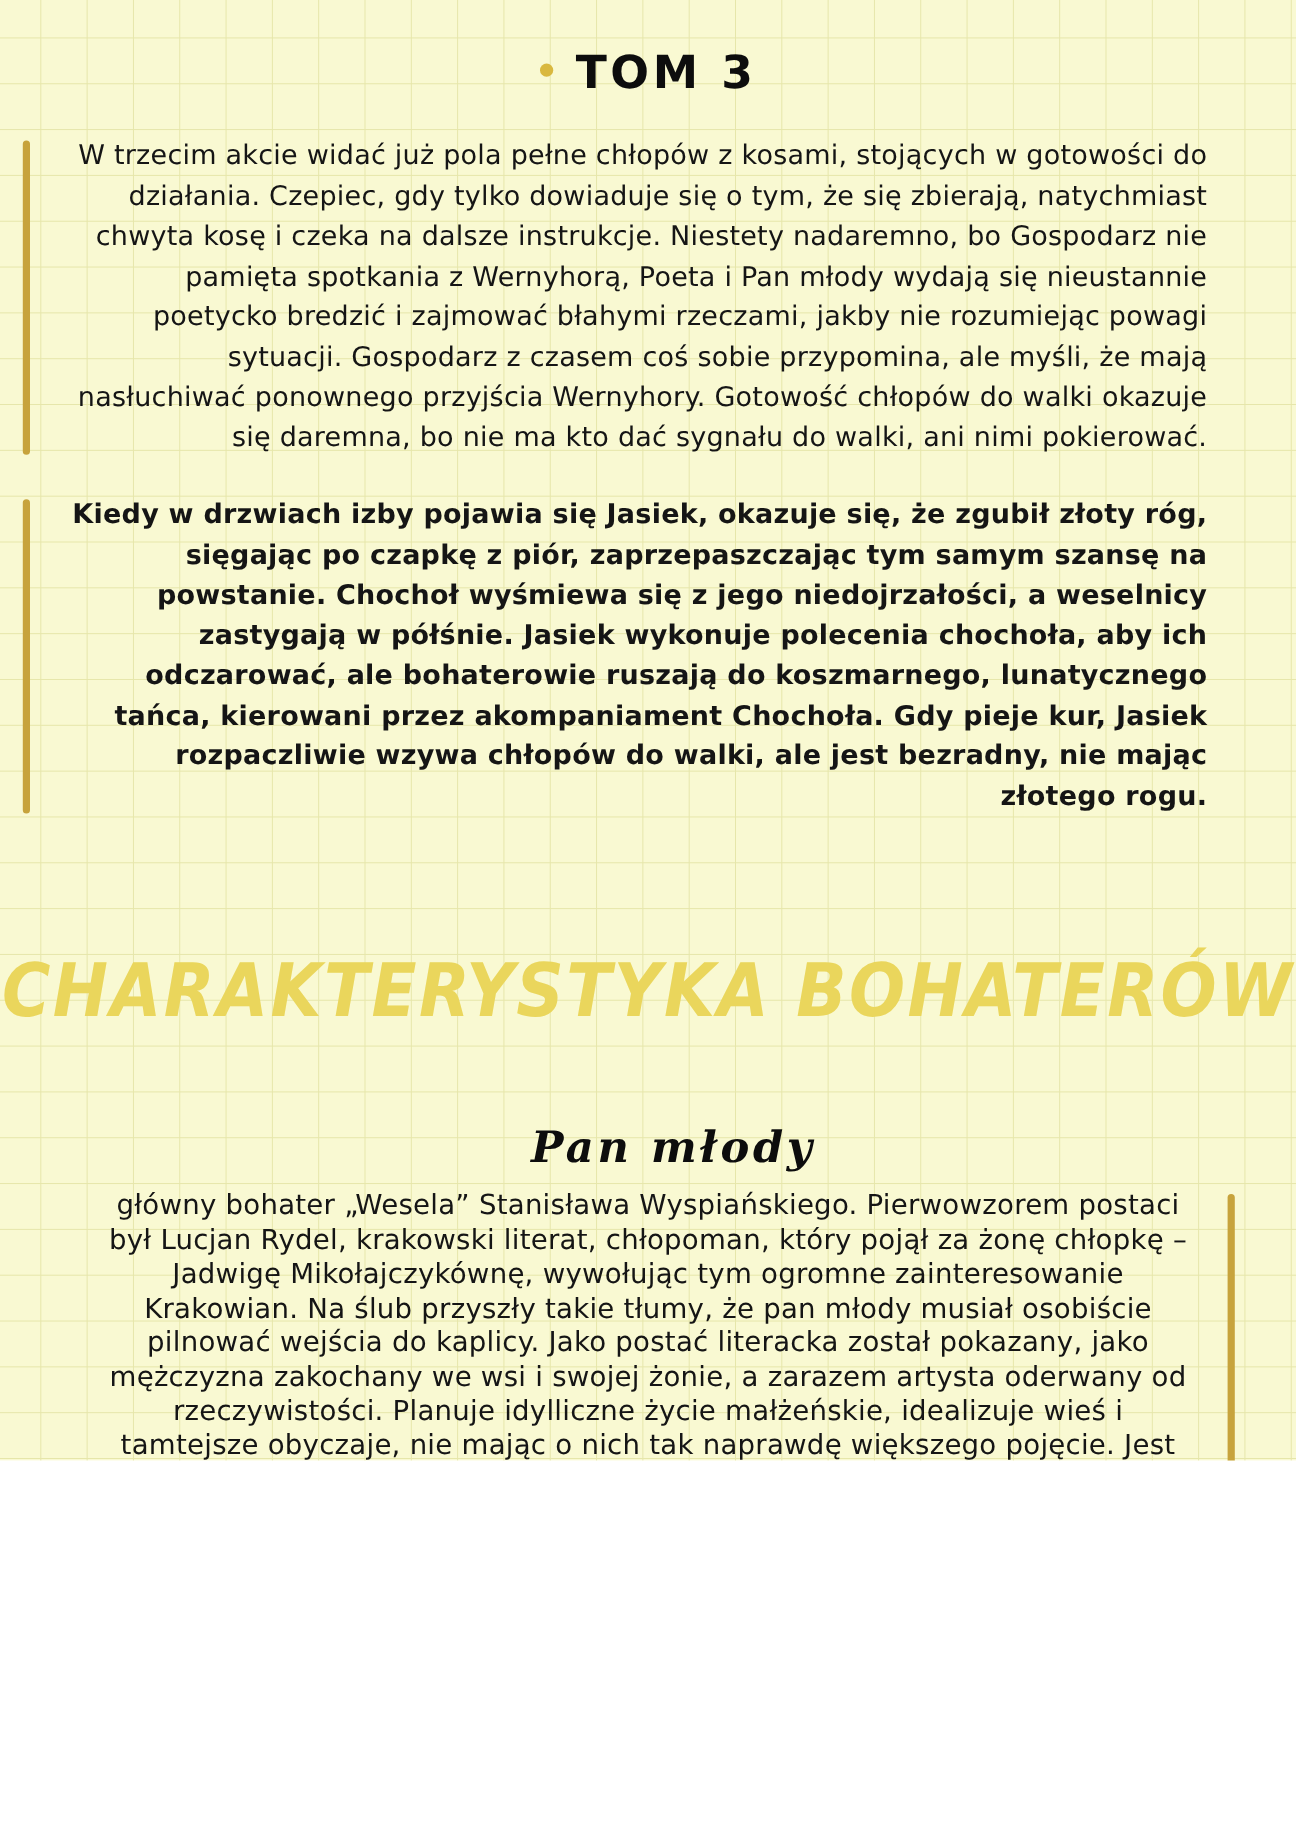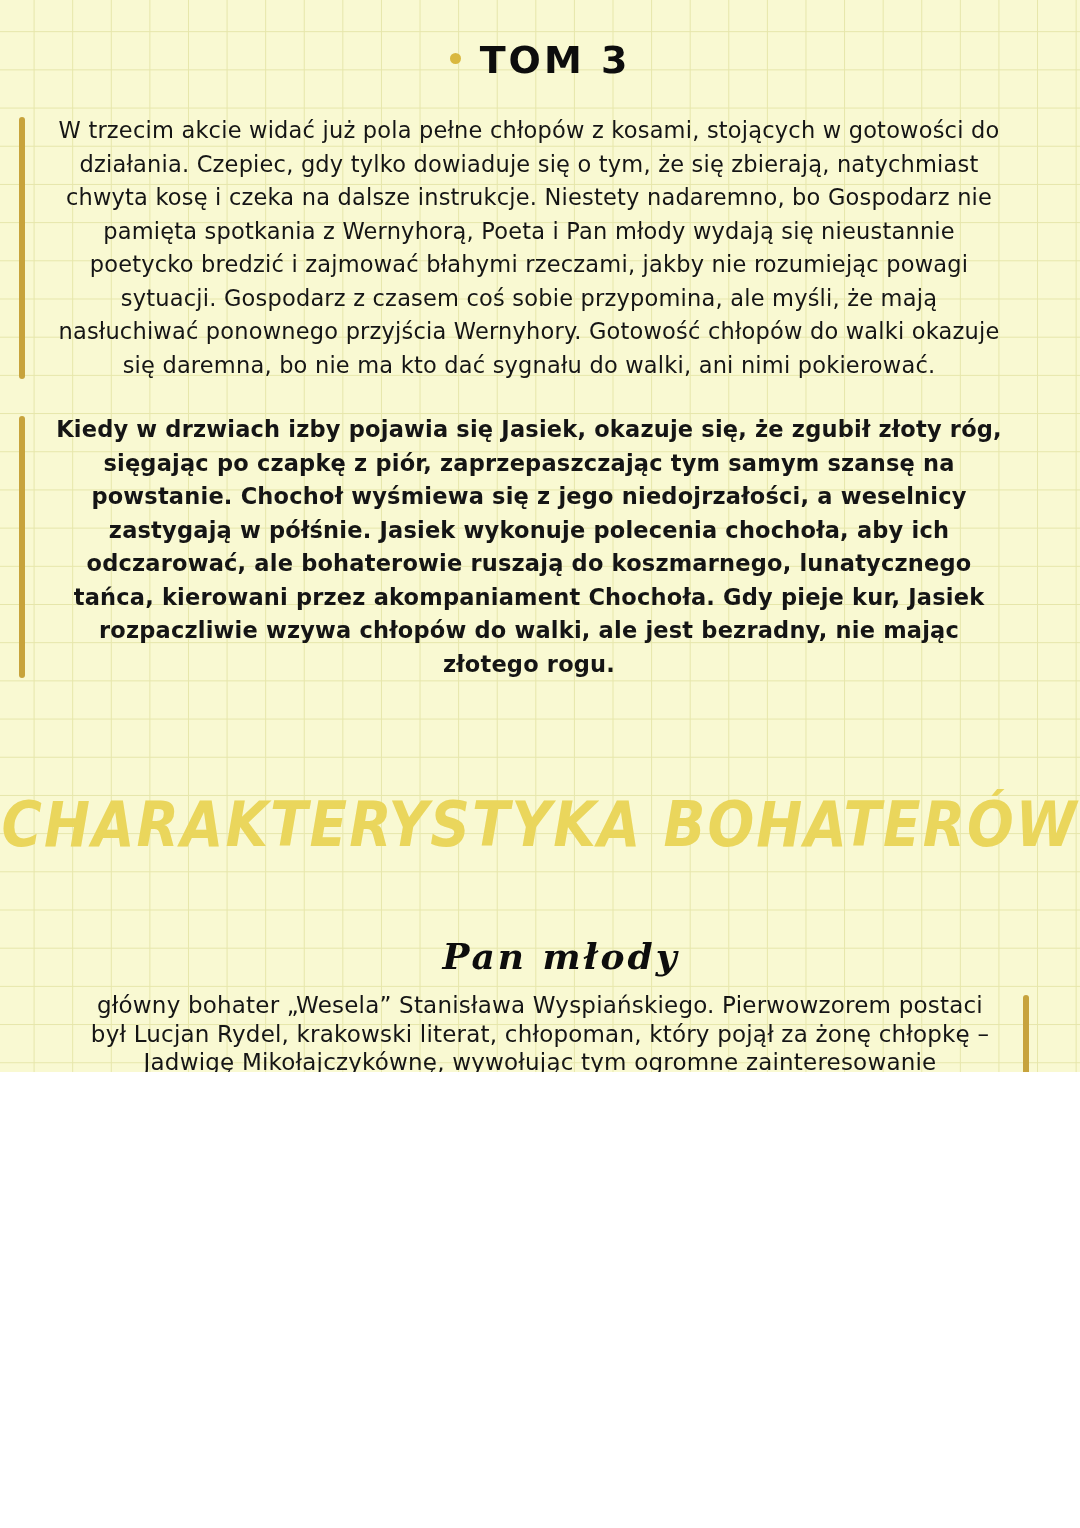--- a/index.html
+++ b/index.html
@@ -8,21 +8,21 @@
   }
   body {
     width: 1080px;
     height: 1528px;
     overflow: hidden;
     font-family: "DejaVu Sans", sans-serif;
   }
   .page {
     position: relative;
     width: 1080px;
-    height: 1072px;
+    height: 1217px;
     overflow: hidden;
     color: #151515;
     background-color: #f9f9d2;
     background-image:
       linear-gradient(to right, #e6e6aa 1px, transparent 1px),
       linear-gradient(to bottom, #e6e6aa 1px, transparent 1px);
     background-size: 38.6px 38.2px;
     background-position: -5px -7px;
   }
   .title-row {
@@ -46,21 +46,21 @@
     font-weight: bold;
     letter-spacing: 3px;
     color: #0d0d0d;
   }
   .para-block {
     position: relative;
     margin: 0 74px 0 52px;
     font-size: 22.5px;
     line-height: 33.5px;
     letter-spacing: 0.2px;
-    text-align: center;
+    text-align: right;
   }
   .para-block p {
     margin: 0;
   }
   .block1 { margin-top: 32px; }
   .block2 { margin-top: 31px; font-weight: bold; }
   .bar {
     position: absolute;
     width: 6px;
     background: #c7a33c;

